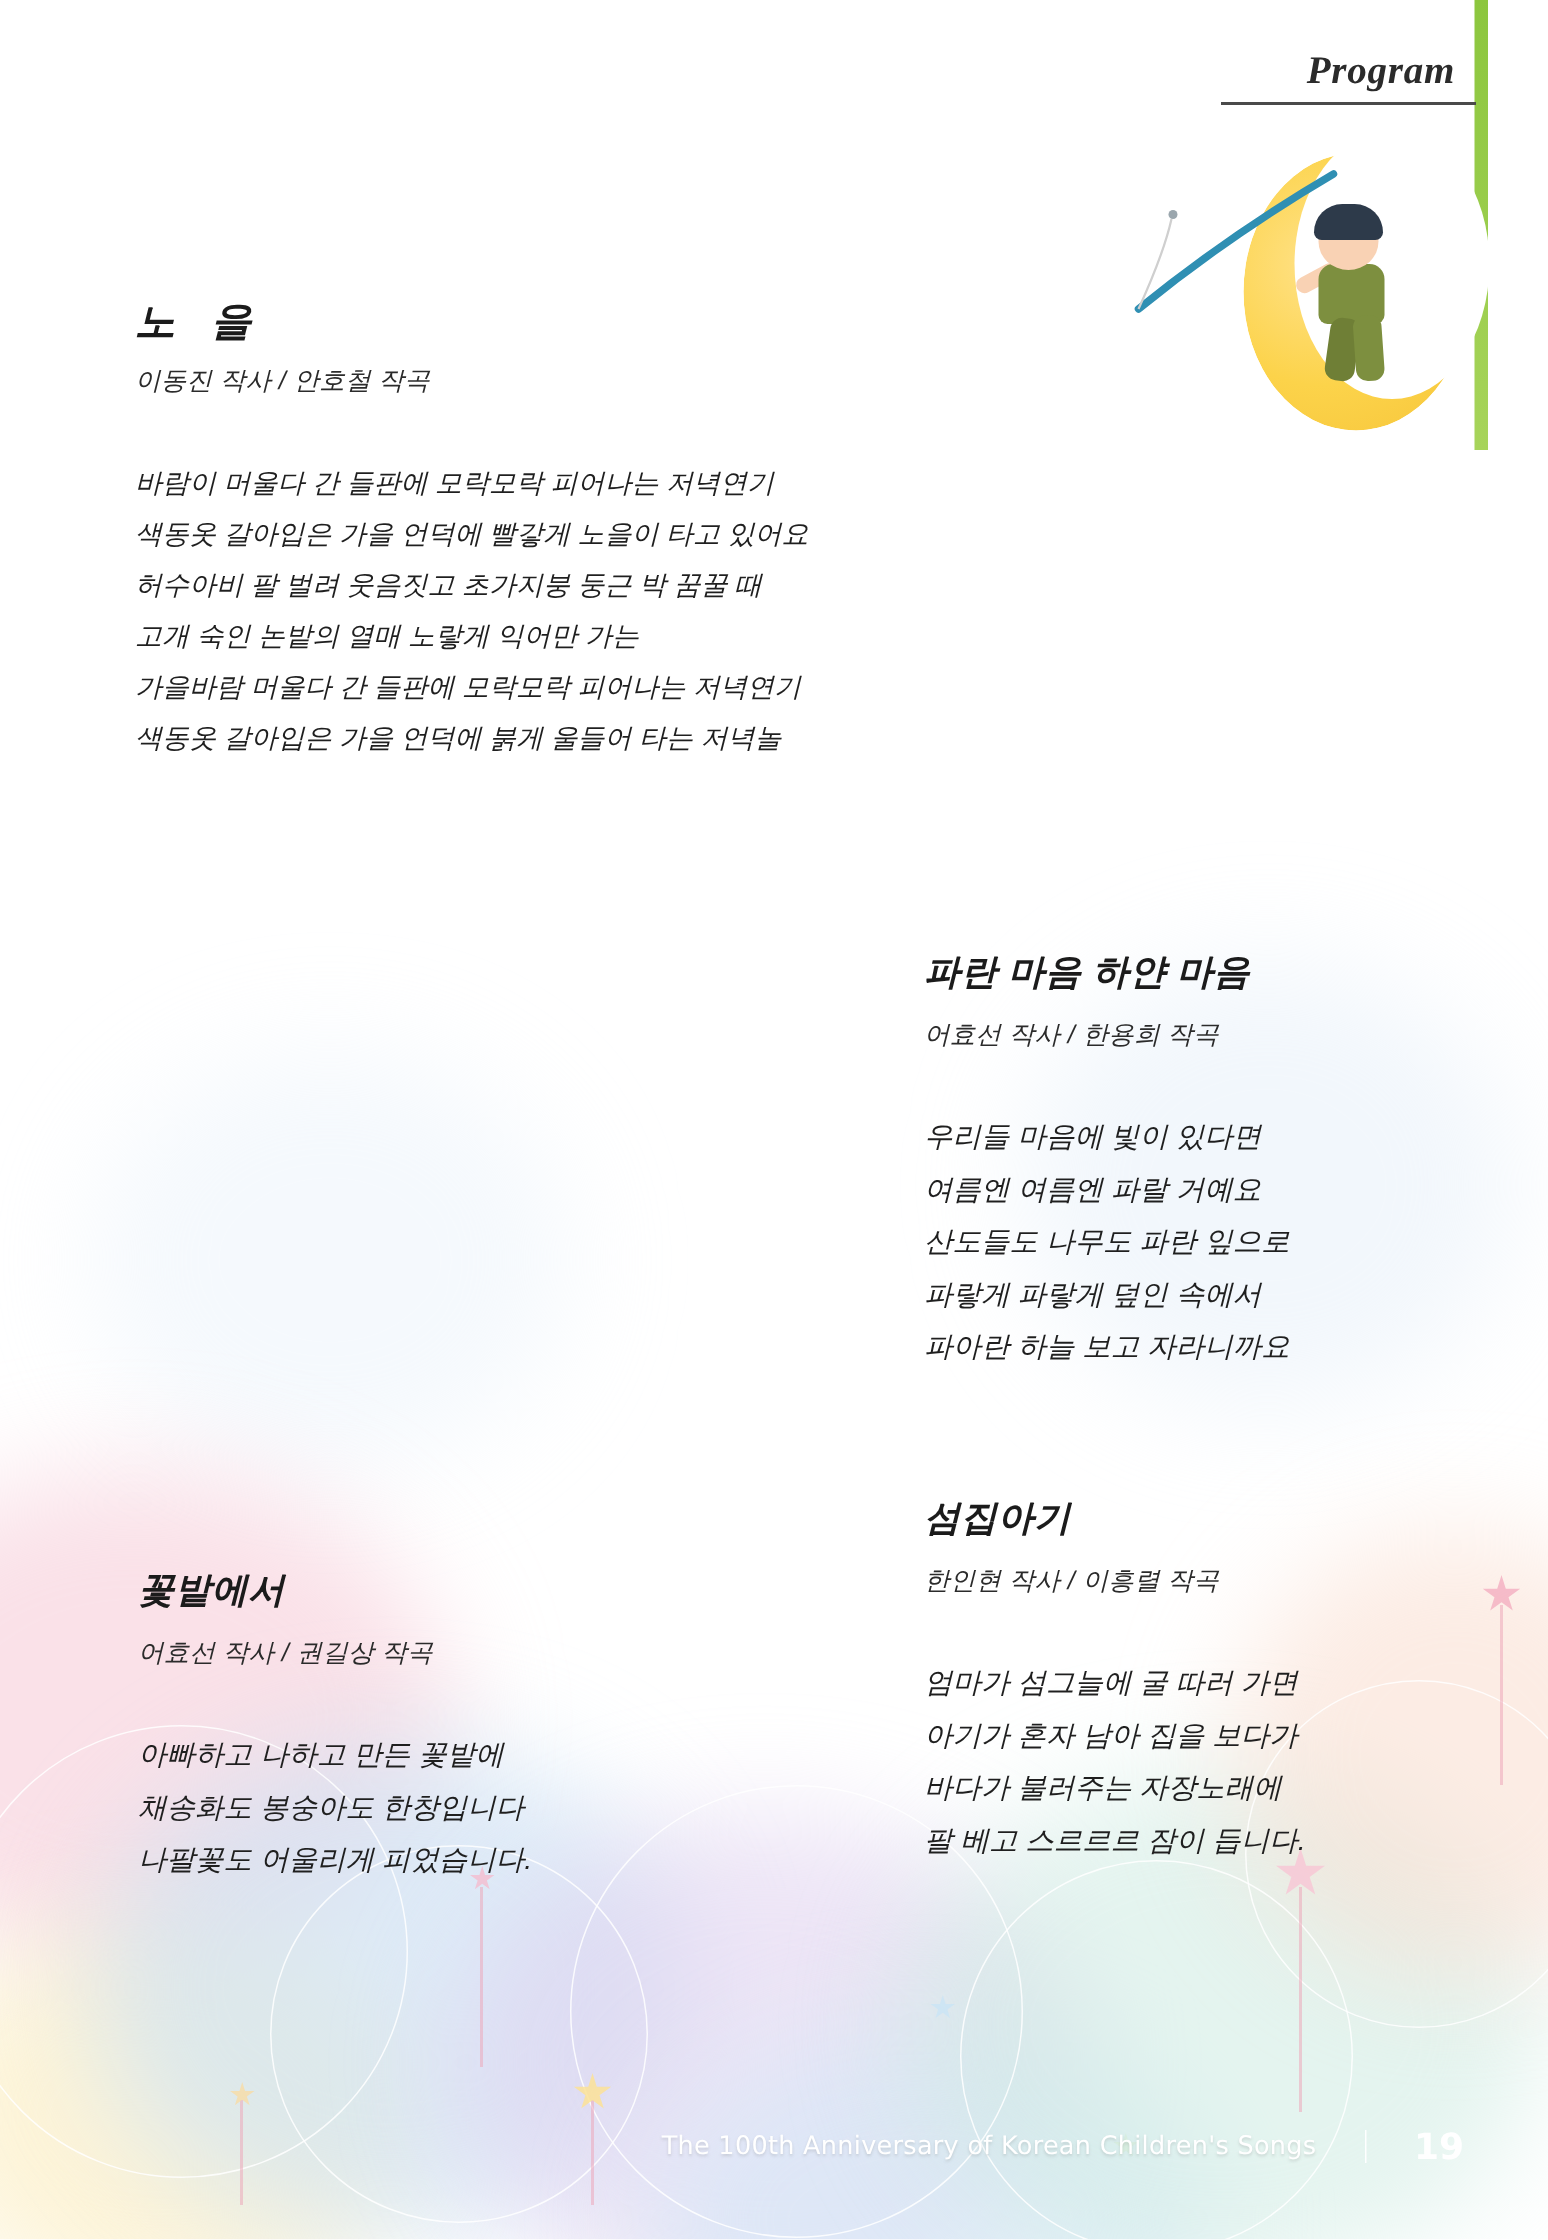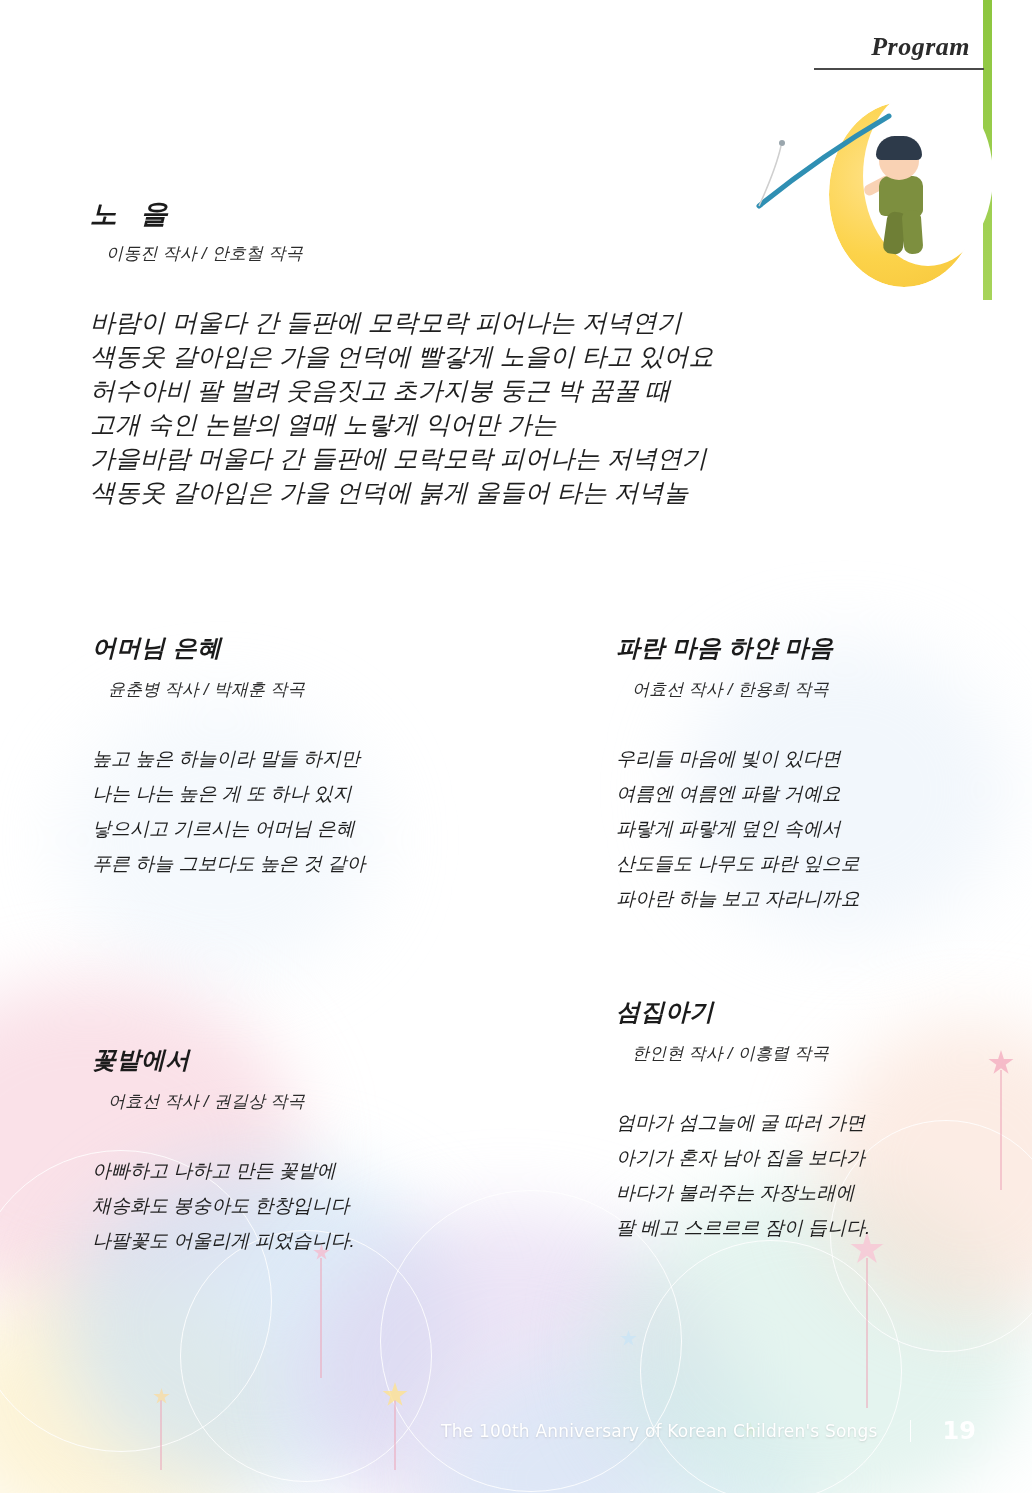--- a/index.html
+++ b/index.html
@@ -204,25 +204,25 @@
   .song-title {
     font-size: 25px;
     font-weight: bold;
     color: #1b1b1b;
     letter-spacing: 1px;
     margin: 0 0 10px 0;
   }
   .song-credit {
     font-size: 17px;
     color: #2b2b2b;
-    margin: 0 0 34px 16px;
+    margin: 0 0 34px 0;
     letter-spacing: 0.2px;
   }
   .lyric-line {
-    font-size: 25px;
+    font-size: 18px;
     color: #1f1f1f;
     line-height: 34px;
     white-space: nowrap;
   }
 
   
   #song-noeul      { left: 90px;  top: 196px; width: 620px; }
   #song-noeul .song-title { font-size: 27px; letter-spacing: 8px; }
   #song-noeul .song-credit { margin-bottom: 40px; }
 
@@ -331,39 +331,29 @@
       <div class="lyrics">
         <div class="lyric-line">바람이 머울다 간 들판에 모락모락 피어나는 저녁연기</div>
         <div class="lyric-line">색동옷 갈아입은 가을 언덕에 빨갛게 노을이 타고 있어요</div>
         <div class="lyric-line">허수아비 팔 벌려 웃음짓고 초가지붕 둥근 박 꿈꿀 때</div>
         <div class="lyric-line">고개 숙인 논밭의 열매 노랗게 익어만 가는</div>
         <div class="lyric-line">가을바람 머울다 간 들판에 모락모락 피어나는 저녁연기</div>
         <div class="lyric-line">색동옷 갈아입은 가을 언덕에 붉게 울들어 타는 저녁놀</div>
       </div>
     </div>
 
-    <div class="song song-sub" id="song-eomeonim">
-      <div class="song-title">어머님 은혜</div>
-      <div class="song-credit">윤춘병 작사 / 박재훈 작곡</div>
-      <div class="lyrics">
-        <div class="lyric-line">높고 높은 하늘이라 말들 하지만</div>
-        <div class="lyric-line">나는 나는 높은 게 또 하나 있지</div>
-        <div class="lyric-line">낳으시고 기르시는 어머님 은혜</div>
-        <div class="lyric-line">푸른 하늘 그보다도 높은 것 같아</div>
-      </div>
-    </div>
 
     <div class="song song-sub" id="song-paran">
       <div class="song-title">파란 마음 하얀 마음</div>
       <div class="song-credit">어효선 작사 / 한용희 작곡</div>
       <div class="lyrics">
         <div class="lyric-line">우리들 마음에 빛이 있다면</div>
         <div class="lyric-line">여름엔 여름엔 파랄 거예요</div>
+        <div class="lyric-line">산도들도 나무도 파란 잎으로</div>
         <div class="lyric-line">파랗게 파랗게 덮인 속에서</div>
-        <div class="lyric-line">산도들도 나무도 파란 잎으로</div>
         <div class="lyric-line">파아란 하늘 보고 자라니까요</div>
       </div>
     </div>
 
     <div class="song song-sub" id="song-kkotbat">
       <div class="song-title">꽃밭에서</div>
       <div class="song-credit">어효선 작사 / 권길상 작곡</div>
       <div class="lyrics">
         <div class="lyric-line">아빠하고 나하고 만든 꽃밭에</div>
         <div class="lyric-line">채송화도 봉숭아도 한창입니다</div>

